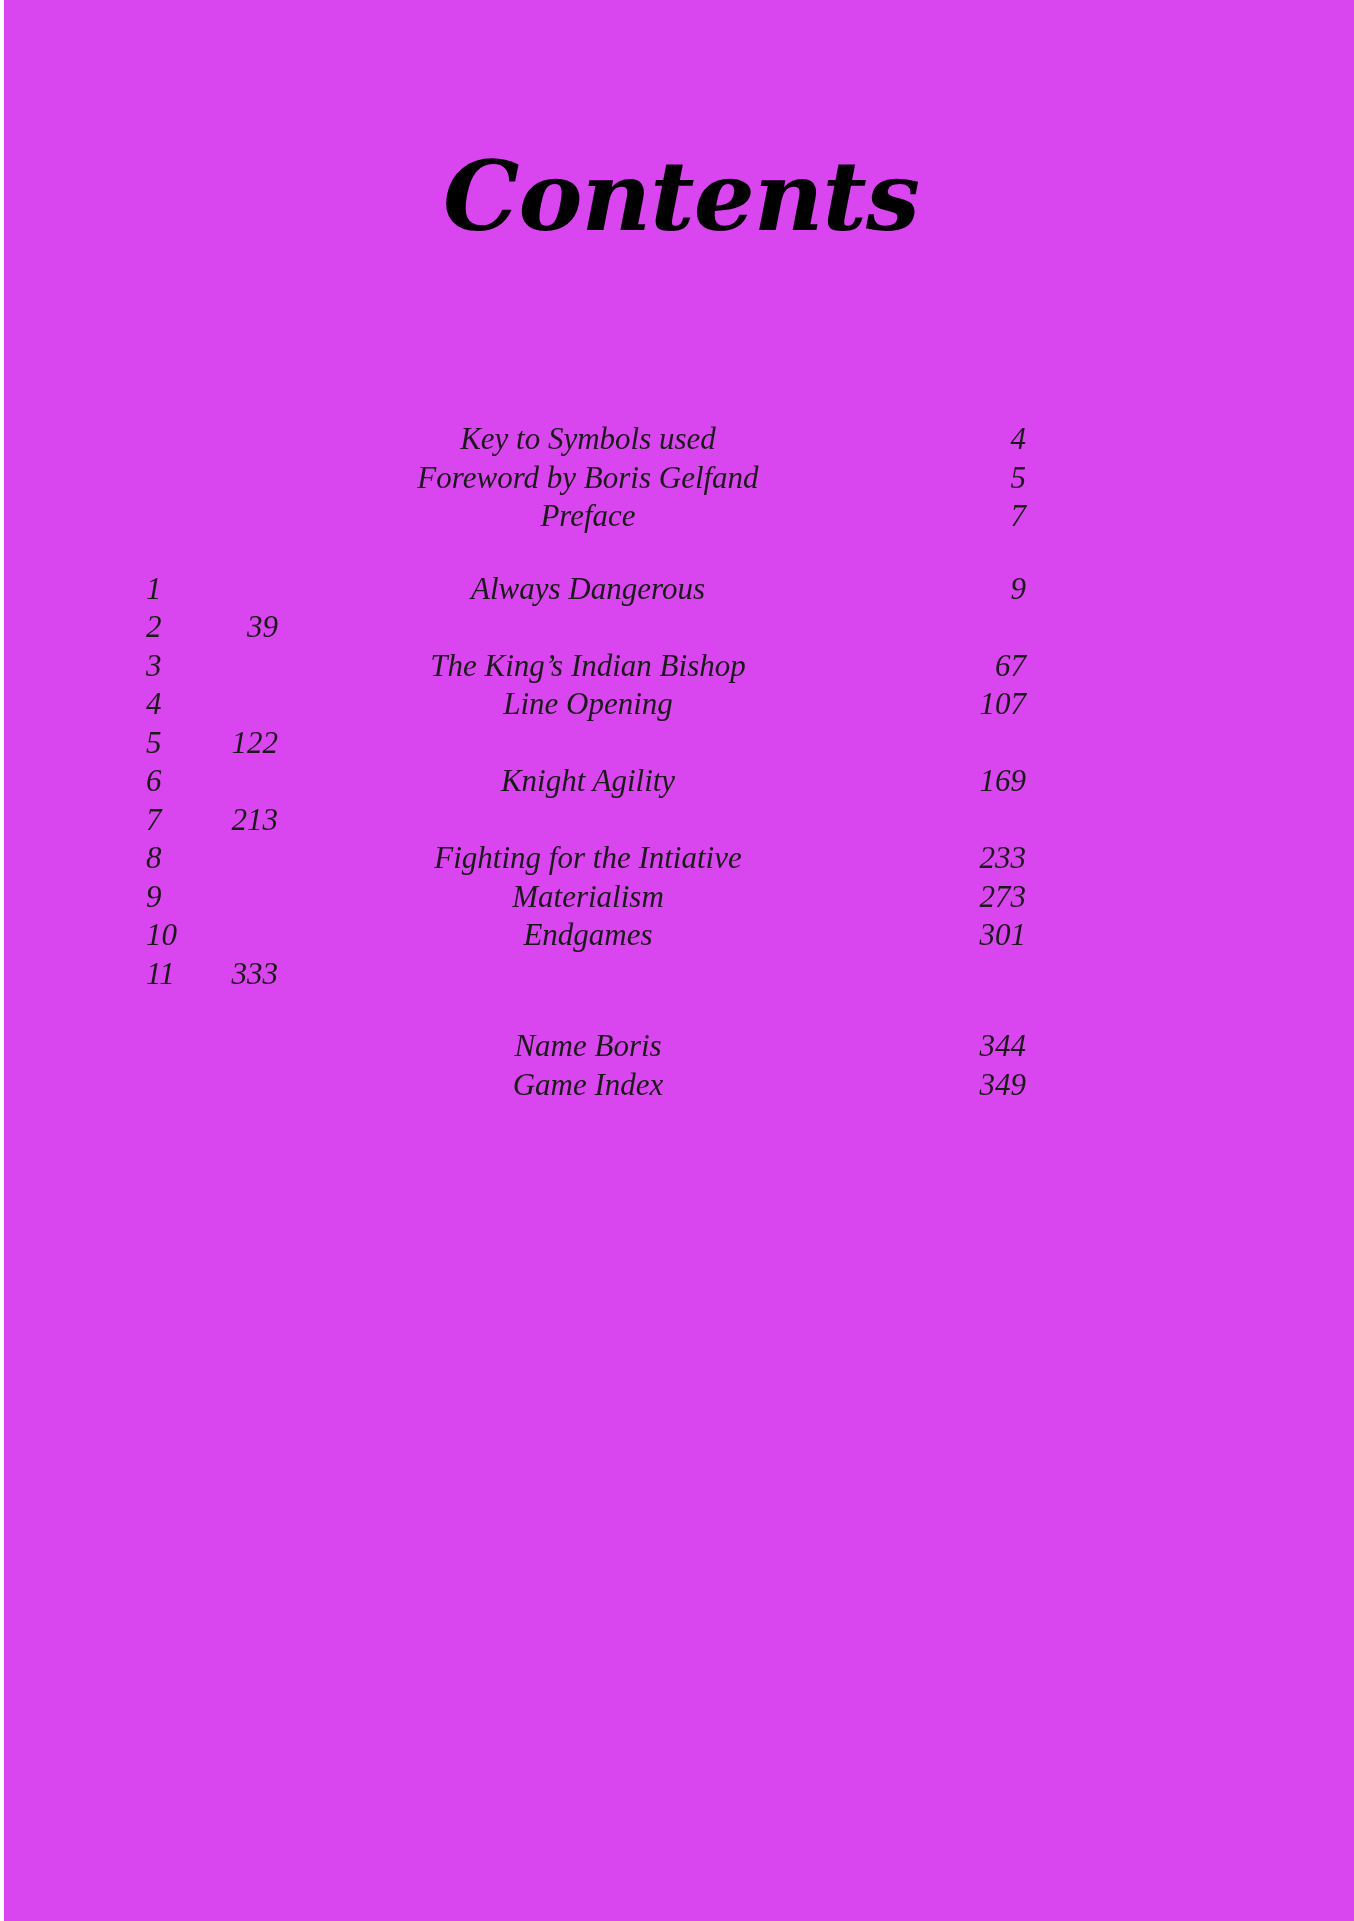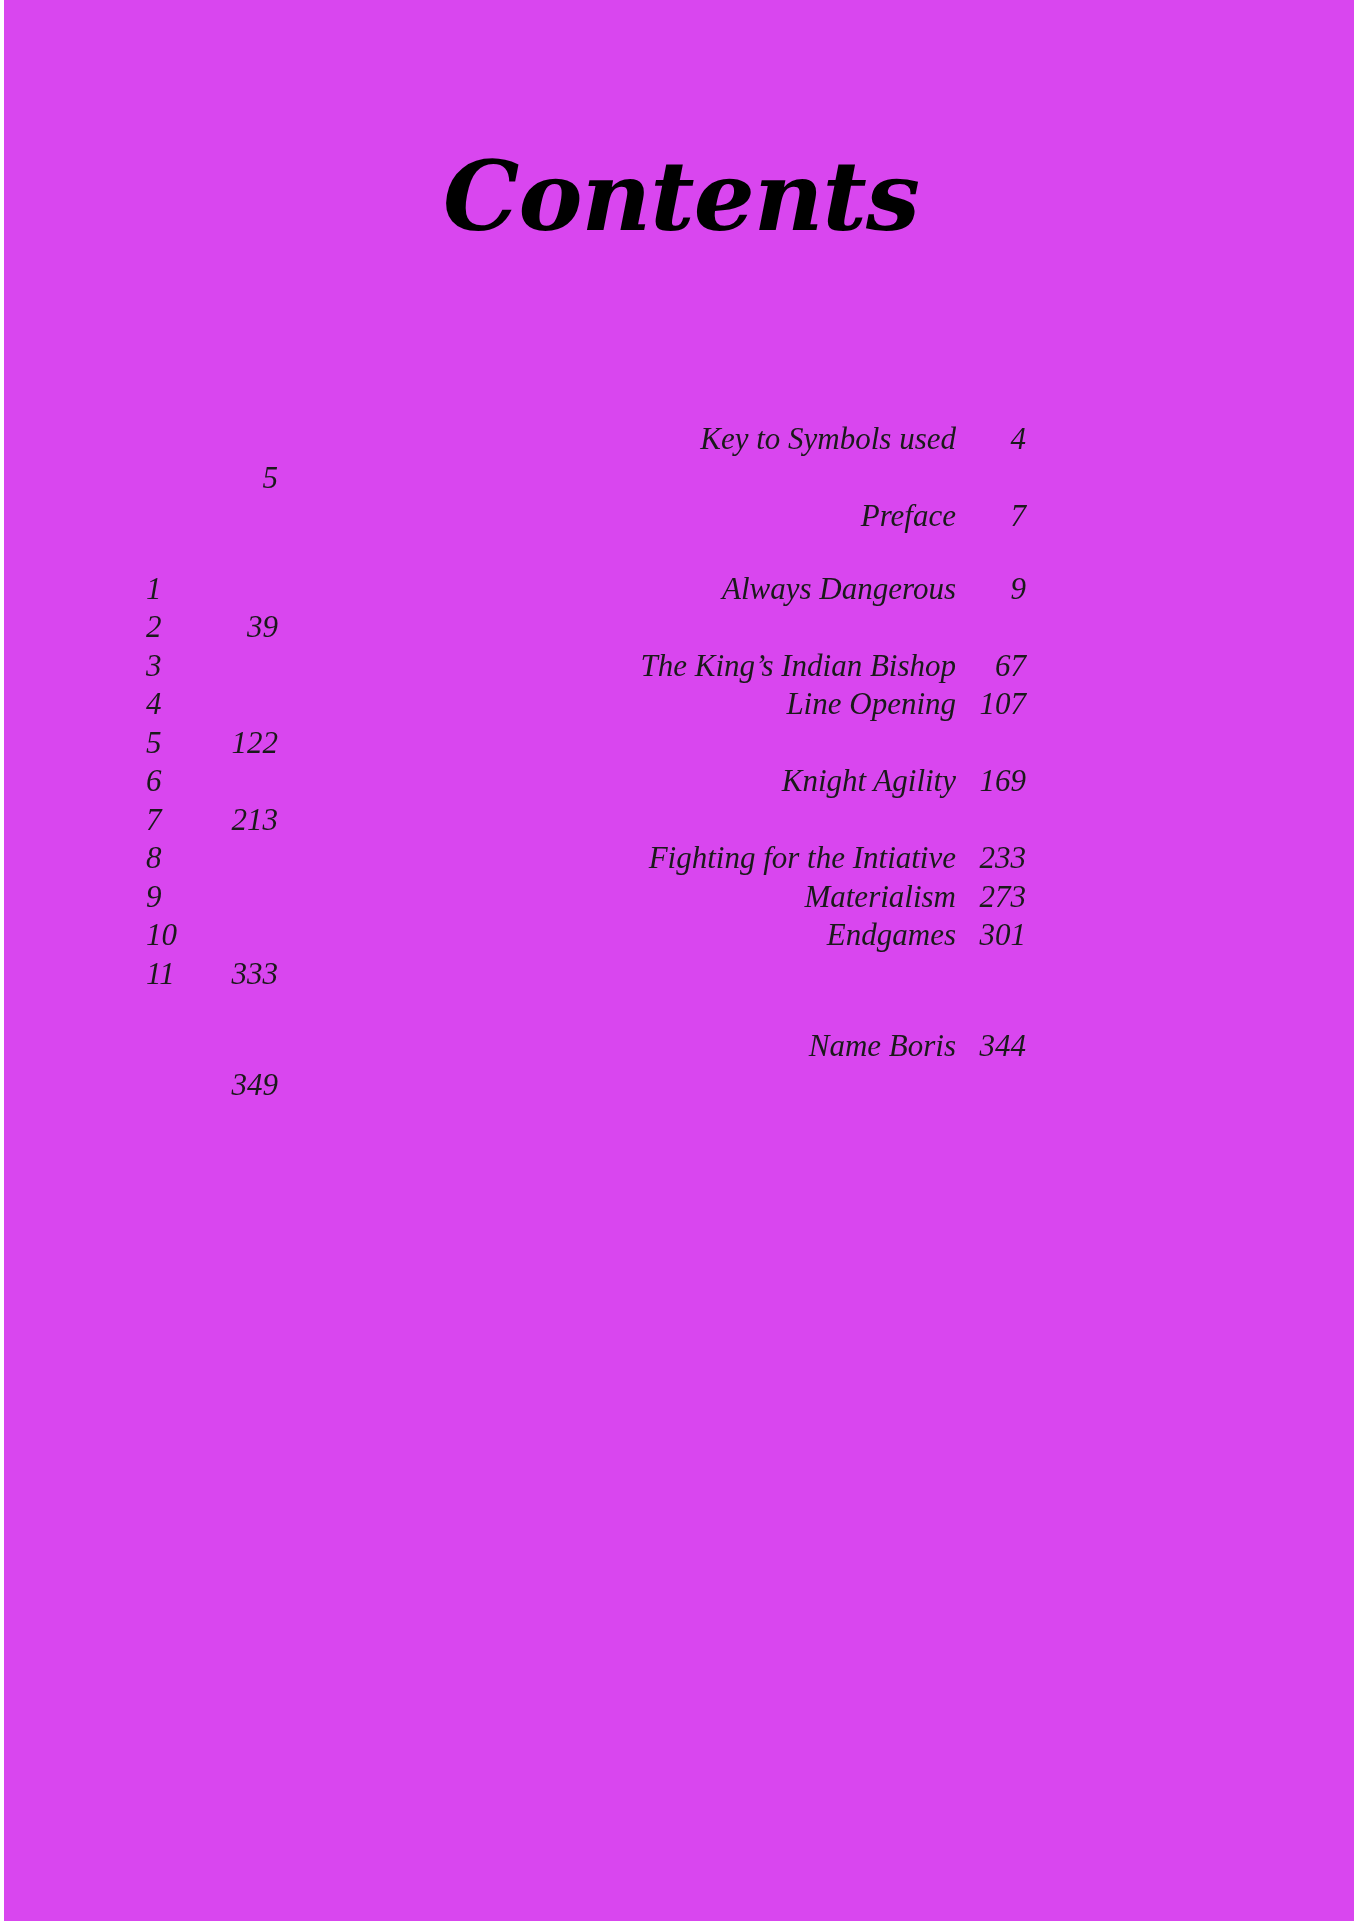--- a/index.html
+++ b/index.html
@@ -56,21 +56,21 @@
     color: #1a1a1a;
     white-space: nowrap;
   }
   .num {
     width: 62px;
     flex: 0 0 62px;
     text-align: left;
   }
   .label {
     flex: 1 1 auto;
-    text-align: right;
+    text-align: center;
     margin-left: 12px;
   }
   .page-no {
     flex: 0 0 70px;
     text-align: right;
   }
 </style>
 </head>
 <body>
 
@@ -81,20 +81,21 @@
   <div class="toc">
 
     <div class="group">
       <div class="row">
         <span class="num"></span>
         <span class="label">Key to Symbols used</span>
         <span class="page-no">4</span>
       </div>
       <div class="row">
         <span class="num"></span>
+        <span class="label">Foreword by Boris Gelfand</span>
         <span class="page-no">5</span>
       </div>
       <div class="row">
         <span class="num"></span>
         <span class="label">Preface</span>
         <span class="page-no">7</span>
       </div>
     </div>
 
     <div class="group">
@@ -152,18 +153,19 @@
     </div>
 
     <div class="group">
       <div class="row">
         <span class="num"></span>
         <span class="label">Name Boris</span>
         <span class="page-no">344</span>
       </div>
       <div class="row">
         <span class="num"></span>
+        <span class="label">Game Index</span>
         <span class="page-no">349</span>
       </div>
     </div>
 
   </div>
 </div>
 
 </body></html>

